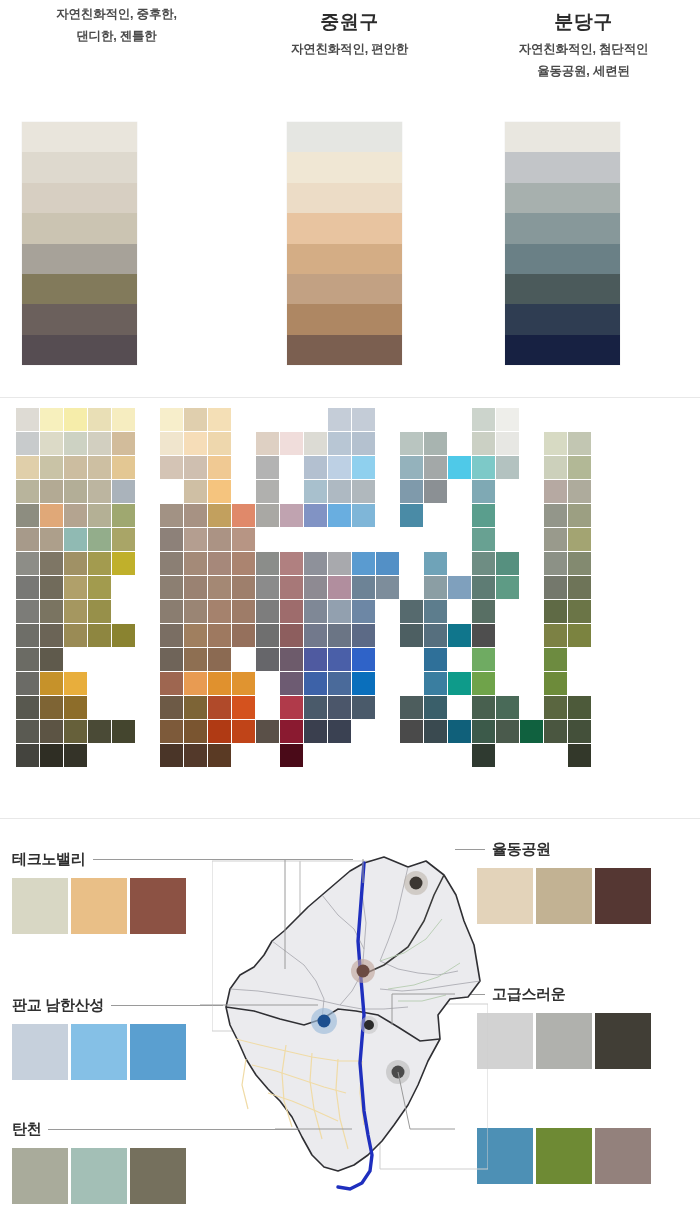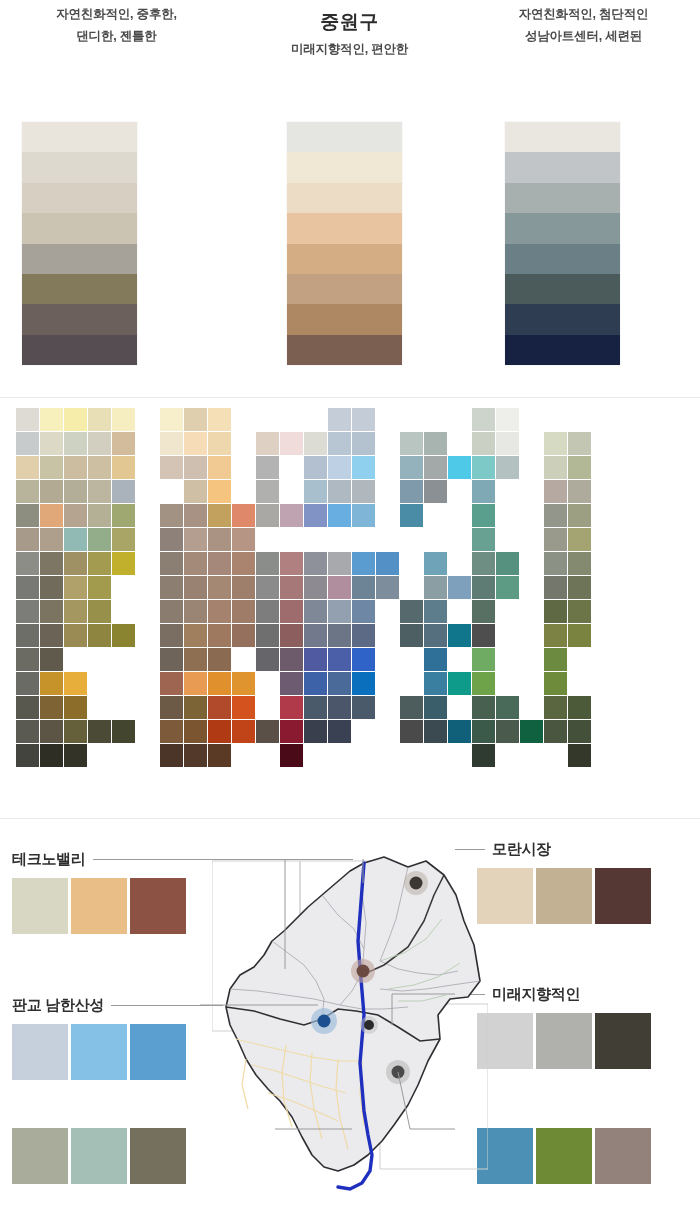--- a/index.html
+++ b/index.html
@@ -88,40 +88,41 @@
             <span style="background: rgb(130, 122, 91);"></span>
             <span style="background: rgb(107, 96, 92);"></span>
             <span style="background: rgb(86, 77, 82);"></span>
           </div>
       </div>
     </div>
 
     <div class="district d1">
       <div class="d-title">중원구</div>
       <div class="d-desc">
-        <div>미래지향적인, 편안한</div>
+        <div>자연친화적인, 편안한</div>
       </div>
       <div class="grad-wrap">
         <div class="grad">
             <span style="background: rgb(229, 230, 226);"></span>
             <span style="background: rgb(240, 231, 212);"></span>
             <span style="background: rgb(236, 220, 198);"></span>
             <span style="background: rgb(232, 196, 160);"></span>
             <span style="background: rgb(212, 173, 133);"></span>
             <span style="background: rgb(194, 161, 131);"></span>
             <span style="background: rgb(174, 135, 99);"></span>
             <span style="background: rgb(123, 95, 80);"></span>
           </div>
       </div>
     </div>
 
     <div class="district d2">
+      <div class="d-title">분당구</div>
       <div class="d-desc">
         <div>자연친화적인, 첨단적인</div>
-        <div>성남아트센터, 세련된</div>
+        <div>율동공원, 세련된</div>
       </div>
       <div class="grad-wrap">
         <div class="grad">
             <span style="background: rgb(233, 231, 224);"></span>
             <span style="background: rgb(194, 197, 200);"></span>
             <span style="background: rgb(167, 176, 174);"></span>
             <span style="background: rgb(135, 152, 154);"></span>
             <span style="background: rgb(106, 128, 134);"></span>
             <span style="background: rgb(75, 90, 91);"></span>
             <span style="background: rgb(47, 61, 82);"></span>
@@ -410,43 +411,47 @@
         <span class="lm-line post" style="width:112px;"></span>
       </div>
       <div class="lm-swatches">
           <i style="background: rgb(198, 208, 220);"></i>
           <i style="background: rgb(133, 192, 230);"></i>
           <i style="background: rgb(90, 159, 208);"></i>
         </div>
     </div>
 
     <div class="landmark left" style="left:12px;top:300px;">
+      <div class="lm-head">
+        <span class="lm-label">탄천</span>
+        <span class="lm-line post" style="width:260px;"></span>
+      </div>
       <div class="lm-swatches">
           <i style="background: rgb(169, 171, 155);"></i>
           <i style="background: rgb(163, 191, 182);"></i>
           <i style="background: rgb(117, 112, 93);"></i>
         </div>
     </div>
 
     <div class="landmark right" style="left:455px;top:20px;">
       <div class="lm-head">
         <span class="lm-line pre" style="width:30px;"></span>
-        <span class="lm-label">모란시장</span>
+        <span class="lm-label">율동공원</span>
       </div>
       <div class="lm-swatches">
           <i style="background: rgb(227, 211, 186);"></i>
           <i style="background: rgb(194, 178, 147);"></i>
           <i style="background: rgb(85, 55, 51);"></i>
         </div>
     </div>
 
     <div class="landmark right" style="left:455px;top:165px;">
       <div class="lm-head">
         <span class="lm-line pre" style="width:30px;"></span>
-        <span class="lm-label">미래지향적인</span>
+        <span class="lm-label">고급스러운</span>
       </div>
       <div class="lm-swatches">
           <i style="background: rgb(210, 210, 210);"></i>
           <i style="background: rgb(176, 177, 173);"></i>
           <i style="background: rgb(65, 62, 54);"></i>
         </div>
     </div>
 
     <div class="landmark right" style="left:455px;top:300px;">
       <div class="lm-swatches">

